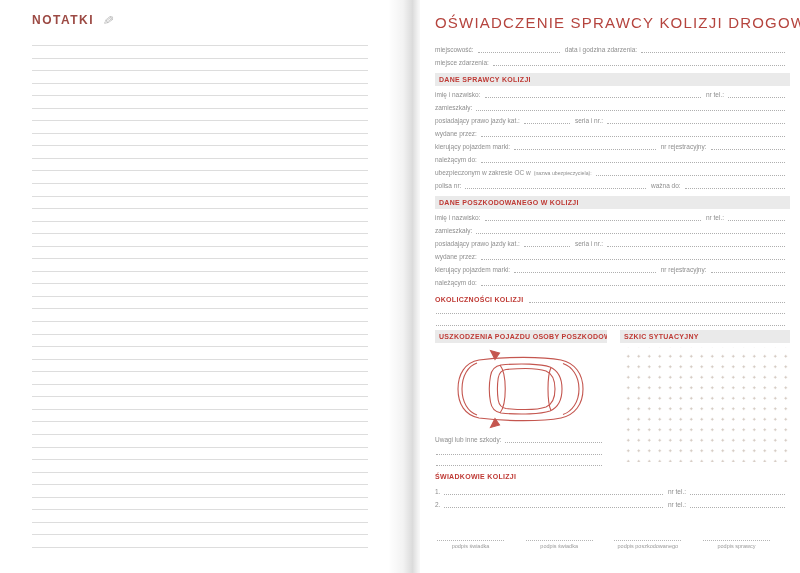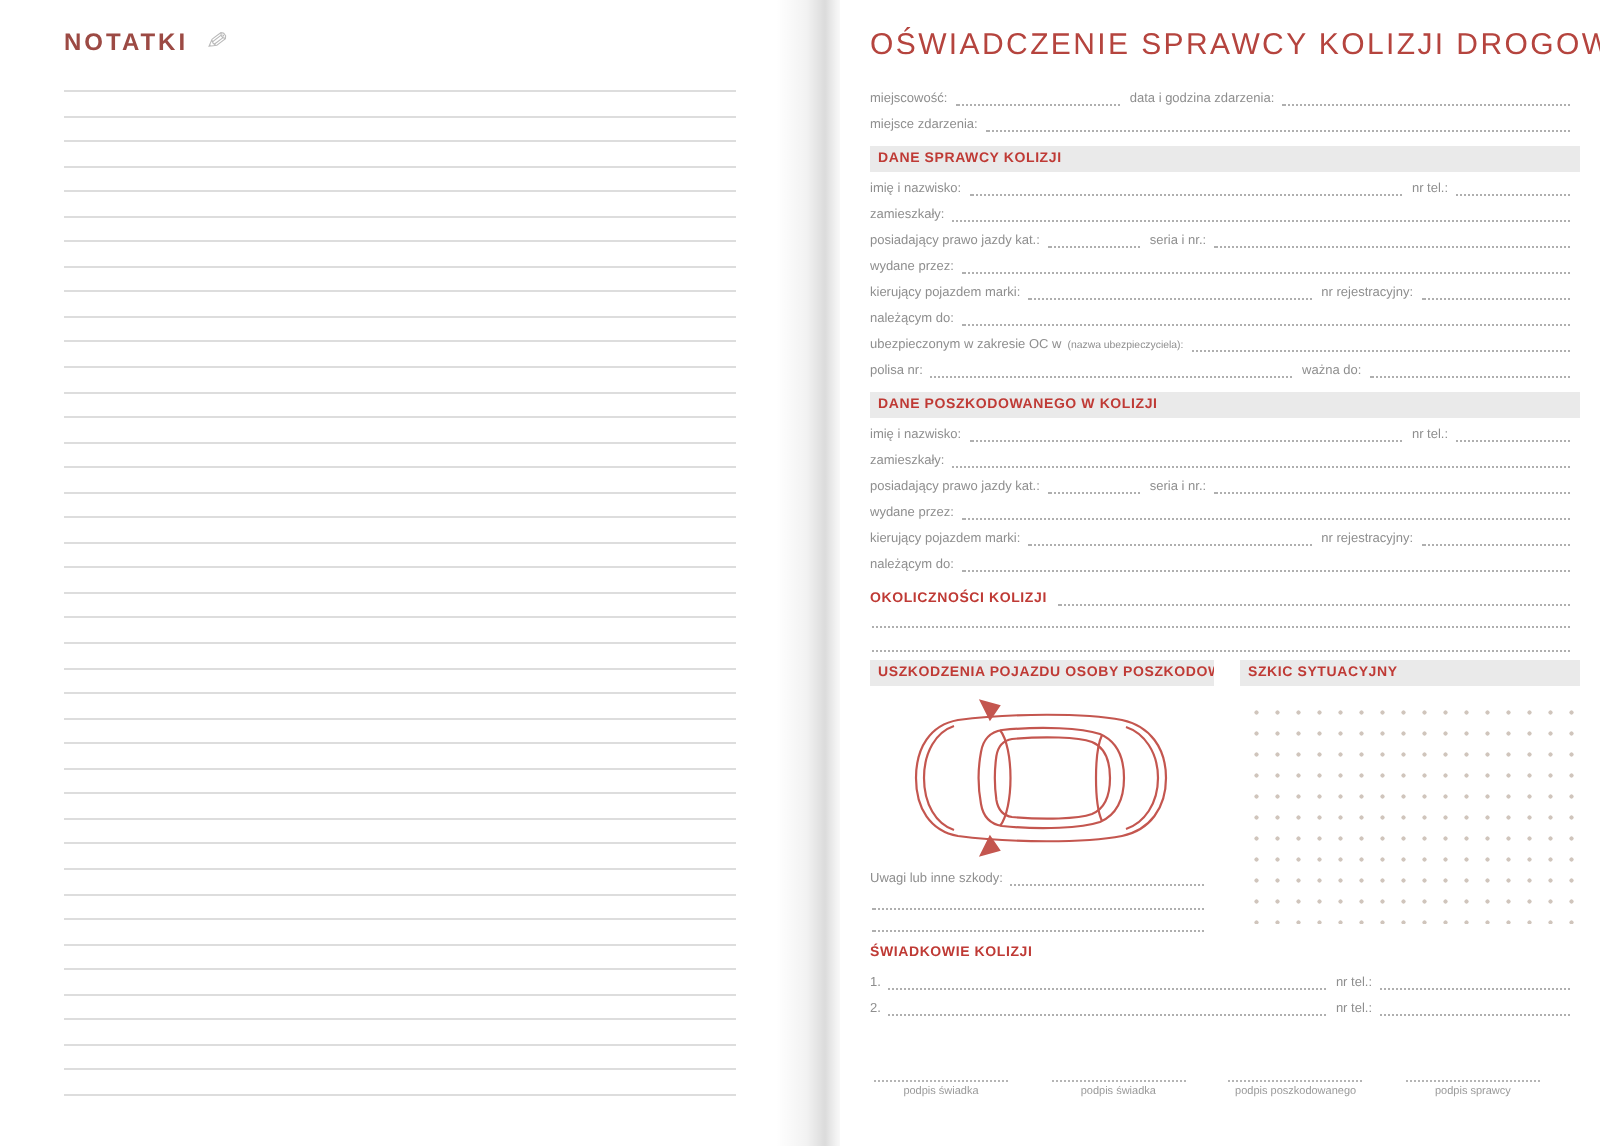--- a/index.html
+++ b/index.html
@@ -1,21 +1,21 @@
 <!DOCTYPE html>
 <html><head>
 <meta charset="utf-8">
 <style>
   * { margin:0; padding:0; box-sizing:border-box; }
   body { width:800px; height:573px; background:#ffffff; font-family:"Liberation Sans", sans-serif; overflow:hidden; }
   .spread { position:relative; width:800px; height:573px; background:#ffffff; }
 
   
   .page-left { position:absolute; left:0; top:0; width:400px; height:573px; background:#ffffff; }
-  .notatki-row { position:absolute; left:32px; top:13px; display:flex; align-items:center; gap:9px; }
+  .notatki-row { position:absolute; left:32px; top:13px; display:flex; align-items:flex-start; gap:9px; }
   .notatki-title { font-size:12px; font-weight:bold; letter-spacing:1.5px; color:#9c4a44; }
   .pencil { color:#b9b9b9; font-size:13px; transform:scaleX(-1) rotate(-8deg); display:inline-block; }
   .note-lines { position:absolute; left:32px; top:45px; width:336px; }
   .nline { height:12.55px; border-top:1px solid #dddddd; }
 
   
   .spine { position:absolute; left:388px; top:0; width:34px; height:573px;
            background:linear-gradient(to right, rgba(0,0,0,0) 0%, rgba(0,0,0,0.05) 45%, rgba(0,0,0,0.14) 72%, rgba(0,0,0,0.05) 88%, rgba(0,0,0,0) 100%); }
 
   

